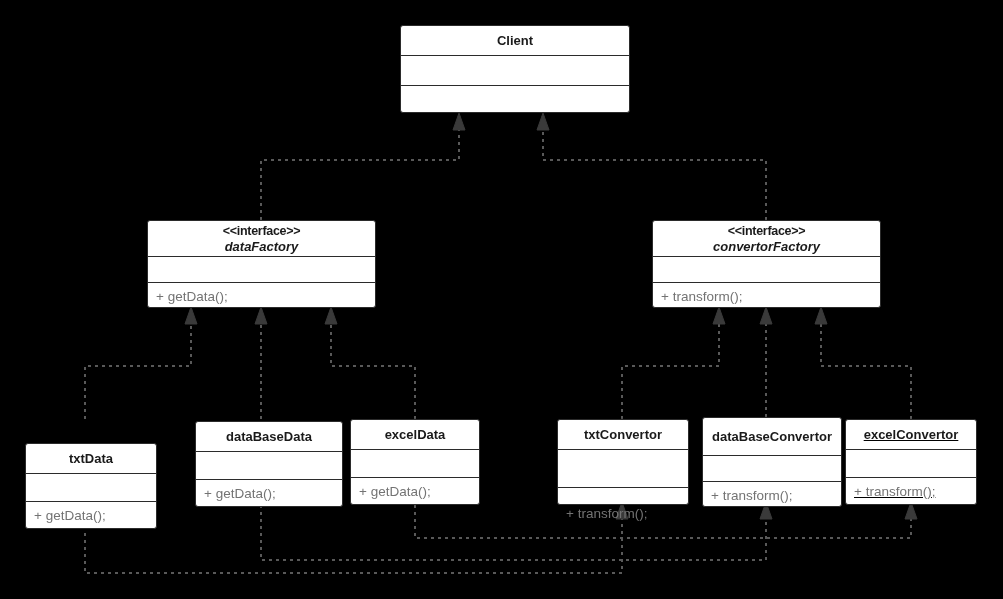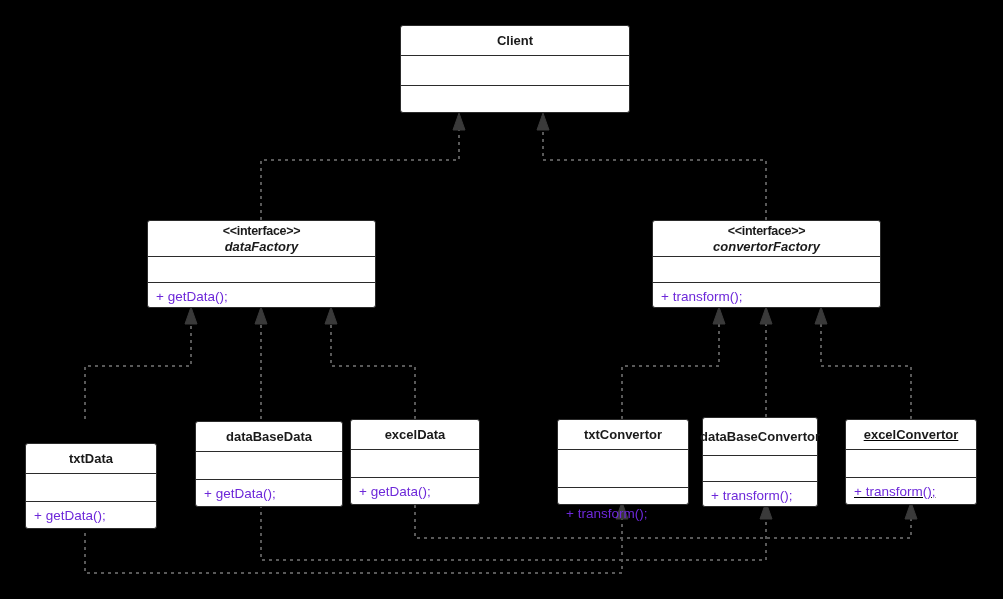--- a/index.html
+++ b/index.html
@@ -60,21 +60,21 @@
     flex: 1 1 auto;
     min-height: 26px;
   }
   .uml-ops {
     box-sizing: border-box;
     flex: 0 0 auto;
     display: flex;
     align-items: center;
     padding-left: 8px;
     font-size: 13.5px;
-    color: #6d28d9;
+    color: #737373;
     min-height: 26px;
   }
   svg.links {
     position: absolute;
     left: 0;
     top: 0;
     width: 1003px;
     height: 599px;
     z-index: 1;
     pointer-events: none;
@@ -184,21 +184,21 @@
   </div>
 
   <div class="uml-box" style="left:557px; top:419px; width:132px; height:86px;gap:12px;">
     <div class="uml-header" style="height:30px;">
       <span class="cname">txtConvertor</span>
     </div>
     <div class="uml-attrs"></div>
     <div class="uml-ops">+ transform();</div>
   </div>
 
-  <div class="uml-box" style="left:702px; top:417px; width:116px; height:90px;">
+  <div class="uml-box" style="left:702px; top:417px; width:140px; height:90px;">
     <div class="uml-header" style="height:38px; line-height:15px;">
       <span class="cname">dataBaseConvertor</span>
     </div>
     <div class="uml-attrs"></div>
     <div class="uml-ops">+ transform();</div>
   </div>
 
   <div class="uml-box" style="left:845px; top:419px; width:132px; height:86px;text-decoration:underline;">
     <div class="uml-header" style="height:30px;">
       <span class="cname">excelConvertor</span>

